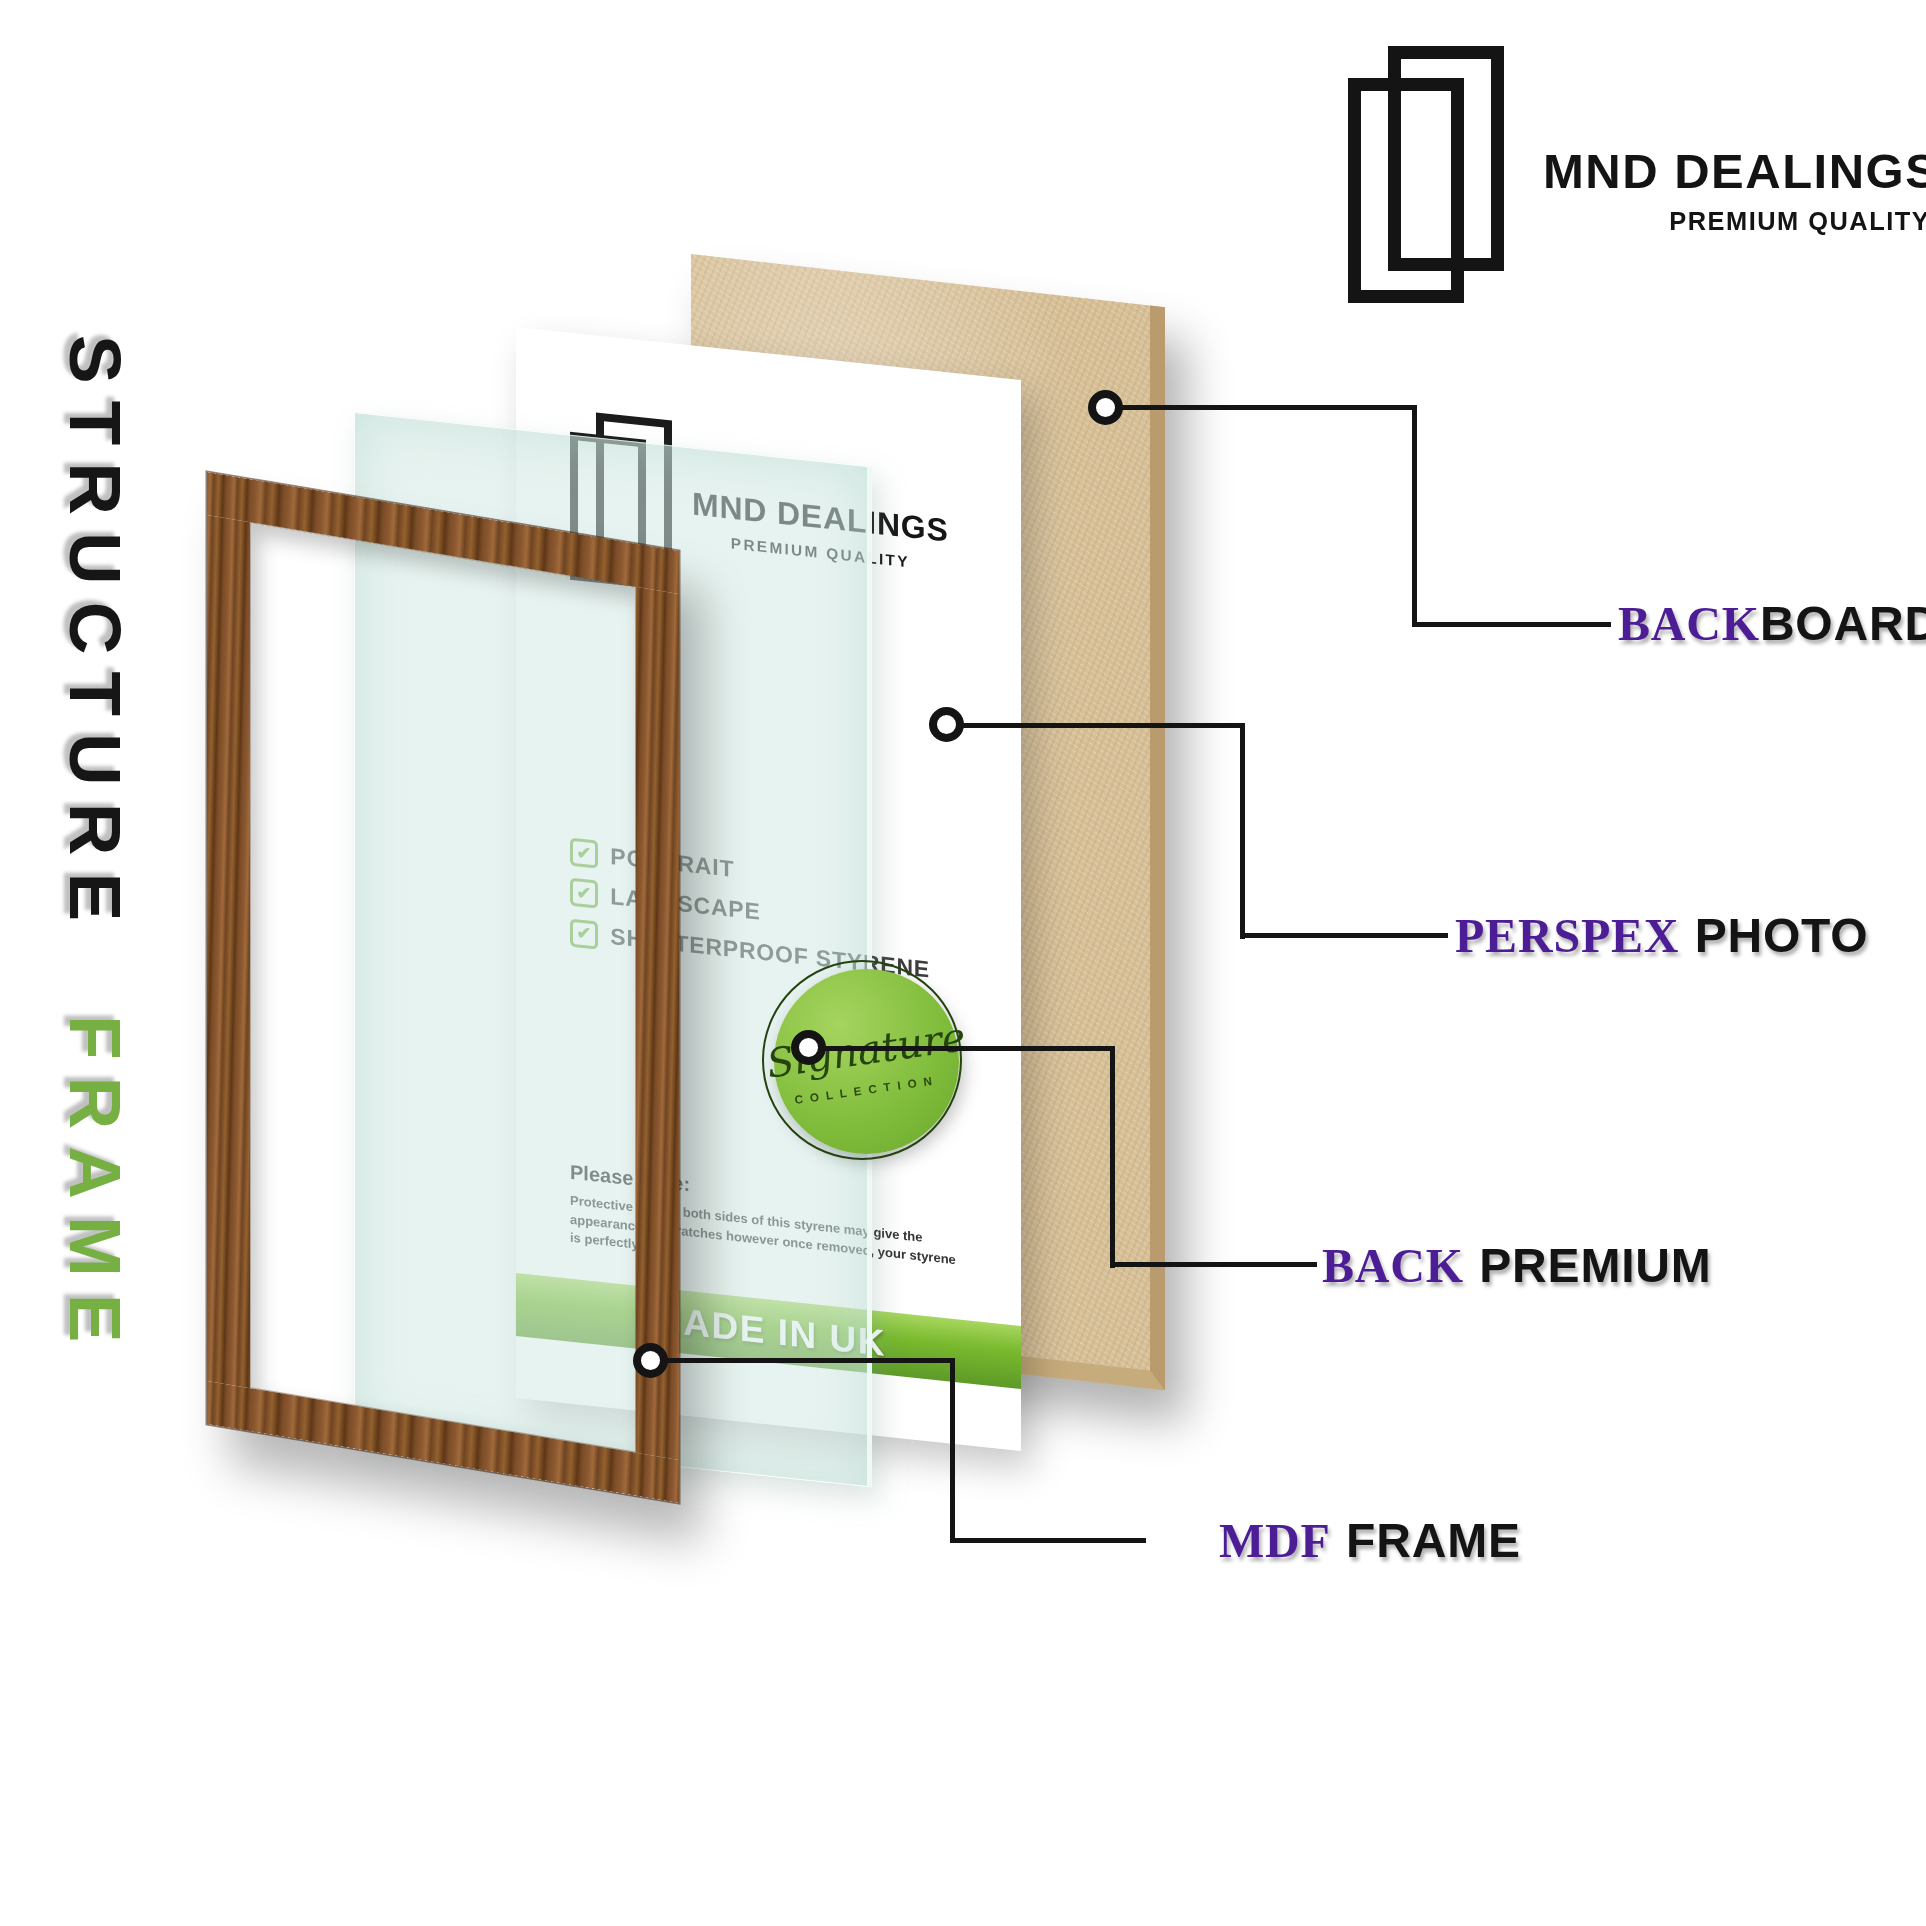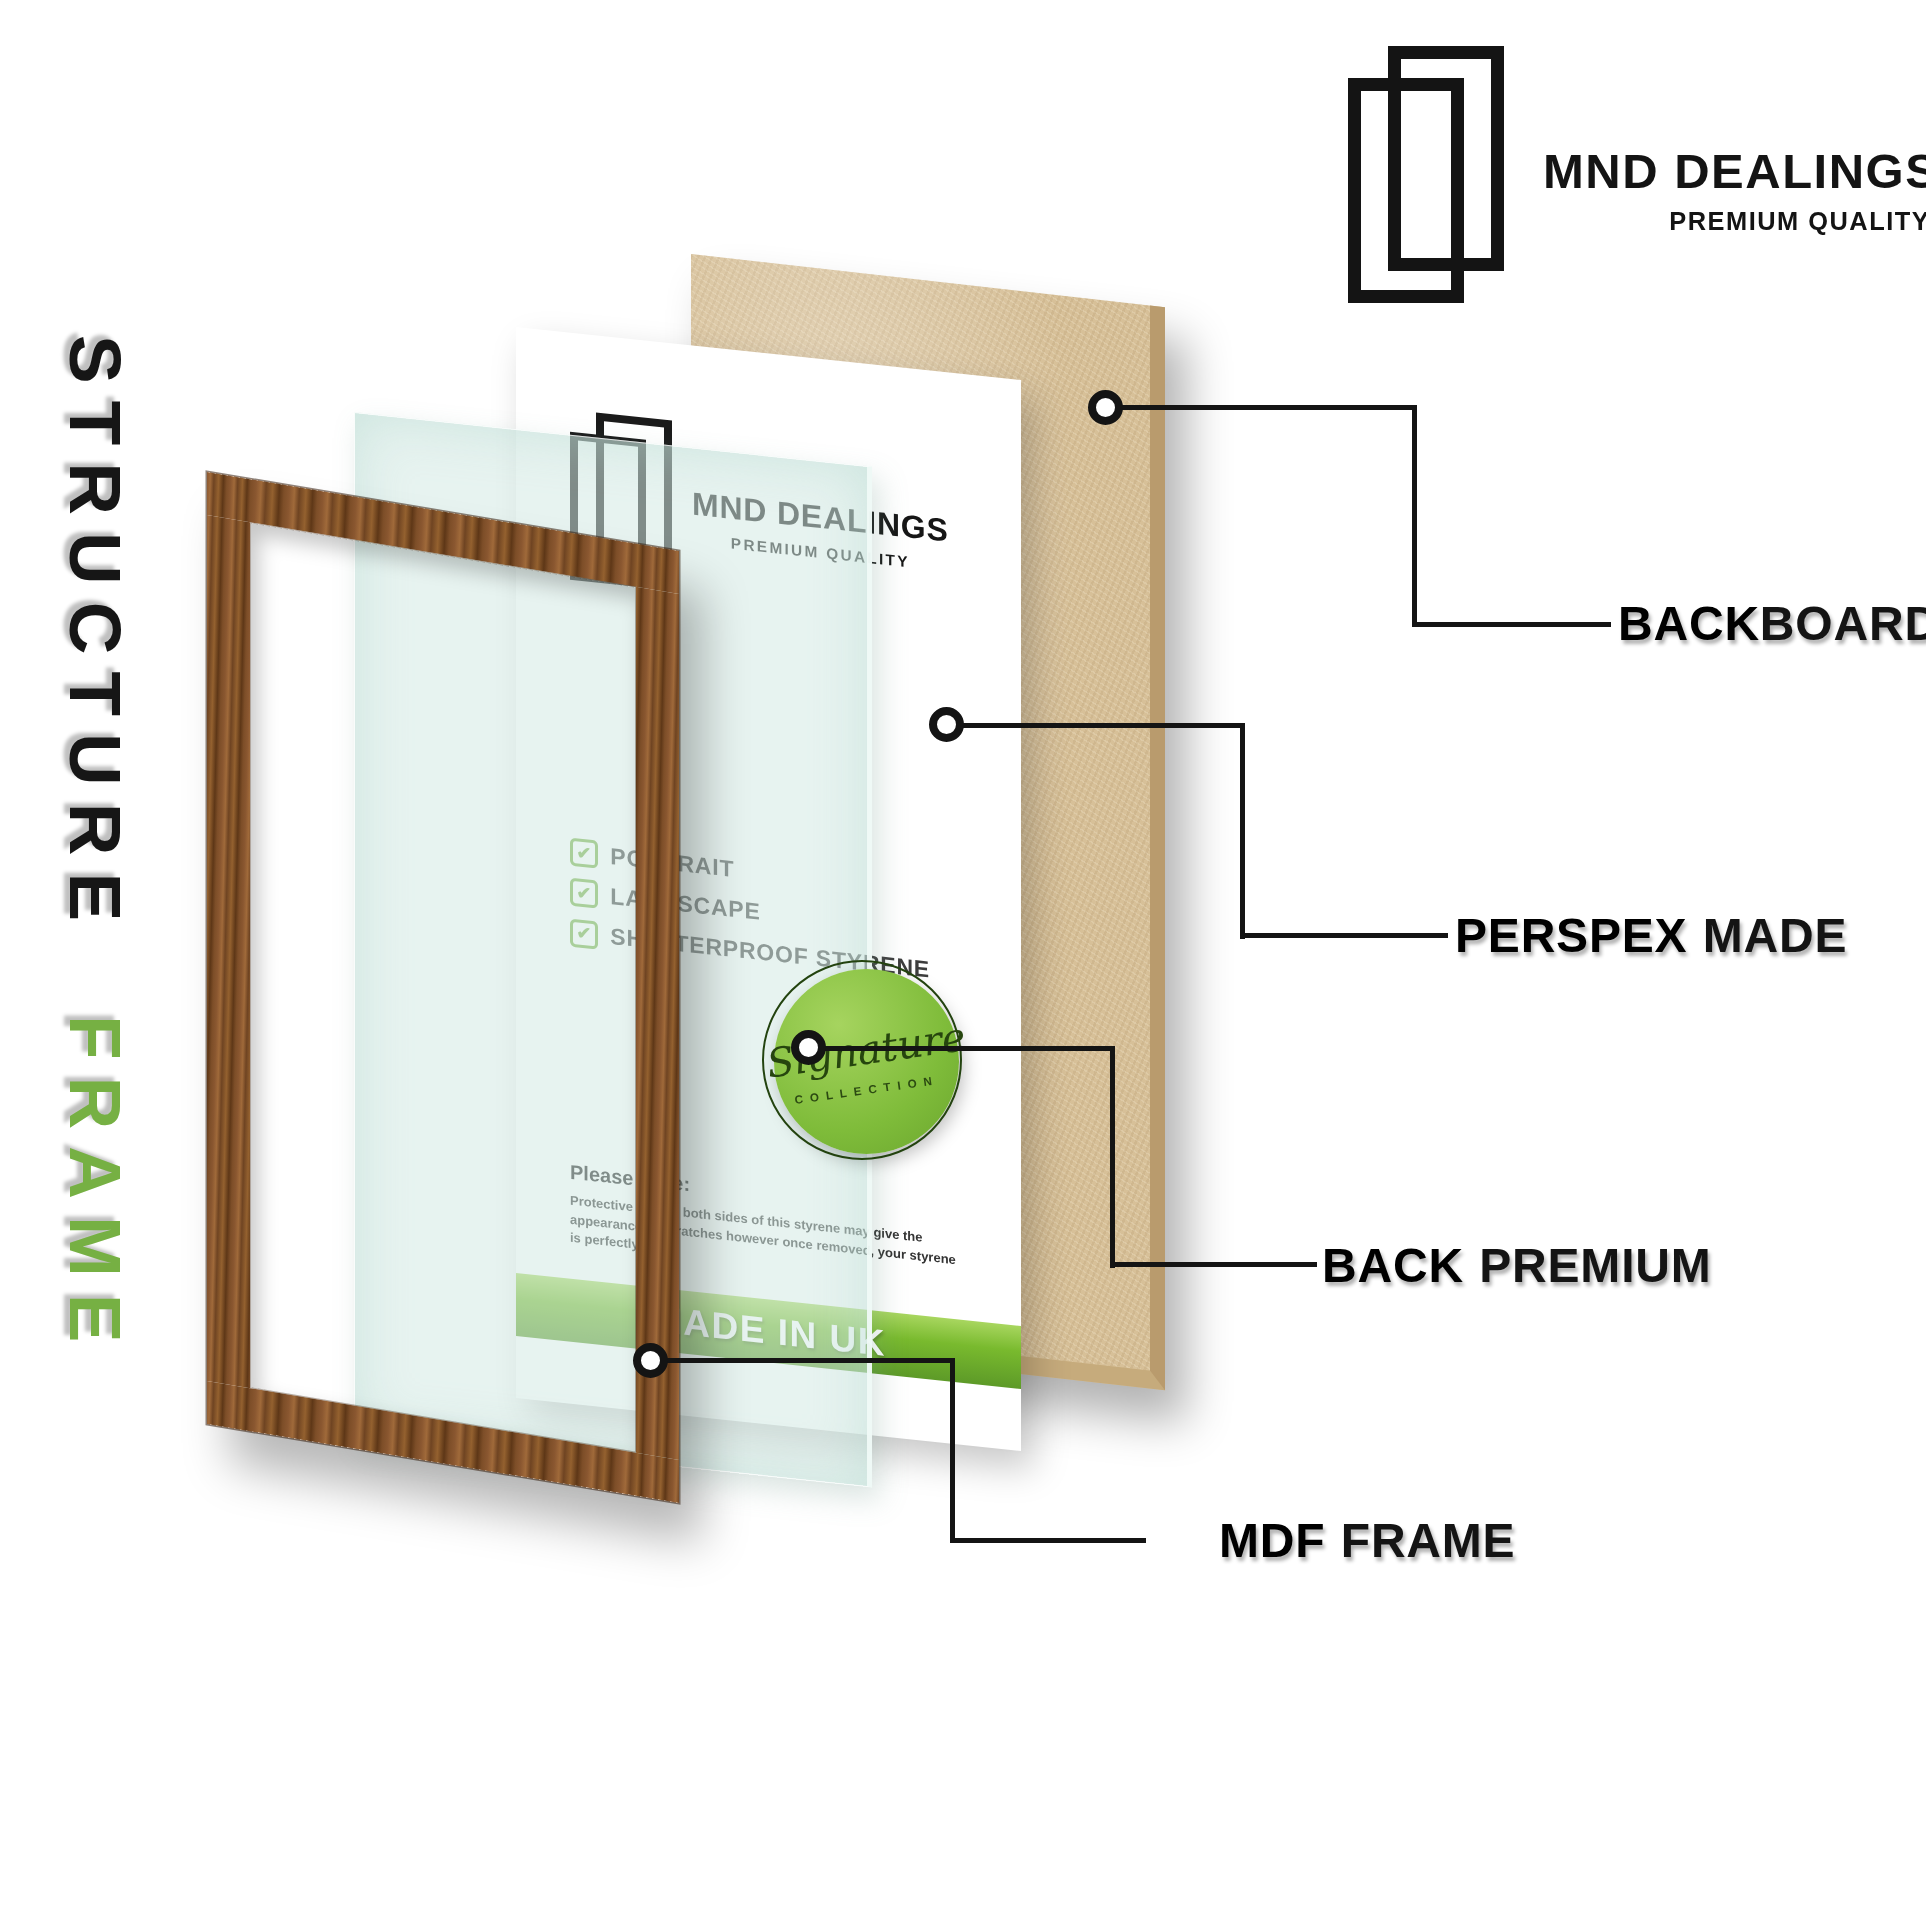--- a/index.html
+++ b/index.html
@@ -82,21 +82,21 @@
      box-shadow:0 0 0 1.5px rgba(52,30,12,0.55), 23px 37px 46px rgba(0,0,0,0.28);}
   .wood-frame::after{content:"";position:absolute;inset:0;
      box-shadow:inset 7.7px 10.8px 20px rgba(0,0,0,0.22);border:1.5px solid rgba(60,35,15,0.4);}
 
   
   .seg{position:absolute;background:#141414;z-index:61;}
   .marker{position:absolute;width:35px;height:35px;border:8.5px solid #141414;border-radius:50%;
           background:#ffffff;box-sizing:border-box;z-index:62;}
   .callout-label{position:absolute;font-size:48px;font-weight:900;letter-spacing:0.8px;white-space:nowrap;
                  z-index:63;text-shadow:2.3px 3.9px 3.9px rgba(0,0,0,0.30);}
-  .callout-label .hl{color:#000000;}
+  .callout-label .hl{color:#4c1d95;font-family:Liberation Serif, serif;}
   .callout-label .rest{color:#141414;}
   .label-gap .rest{margin-left:15.4px;}
 
   
   .c1-m{left:1088px;top:390px;}
   .c1-h1{left:1106px;top:405px;width:310px;height:5.4px;}
   .c1-v {left:1412px;top:405px;width:5.4px;height:222px;}
   .c1-h2{left:1412px;top:622px;width:199px;height:5.4px;}
   .c1-l {left:1618px;top:596px;}
   
@@ -199,21 +199,21 @@
       <span class="hl">BACK</span><span class="rest">BOARD</span>
     </div>
   </div>
 
   <div>
     <div class="marker c2-m"></div>
     <div class="seg c2-h1"></div>
     <div class="seg c2-v"></div>
     <div class="seg c2-h2"></div>
     <div class="callout-label label-gap c2-l">
-      <span class="hl">PERSPEX</span><span class="rest">MADE</span>
+      <span class="hl">PERSPEX</span><span class="rest">PHOTO</span>
     </div>
   </div>
 
   <div>
     <div class="marker c3-m"></div>
     <div class="seg c3-h1"></div>
     <div class="seg c3-v"></div>
     <div class="seg c3-h2"></div>
     <div class="callout-label label-gap c3-l">
       <span class="hl">BACK</span><span class="rest">PREMIUM</span>

